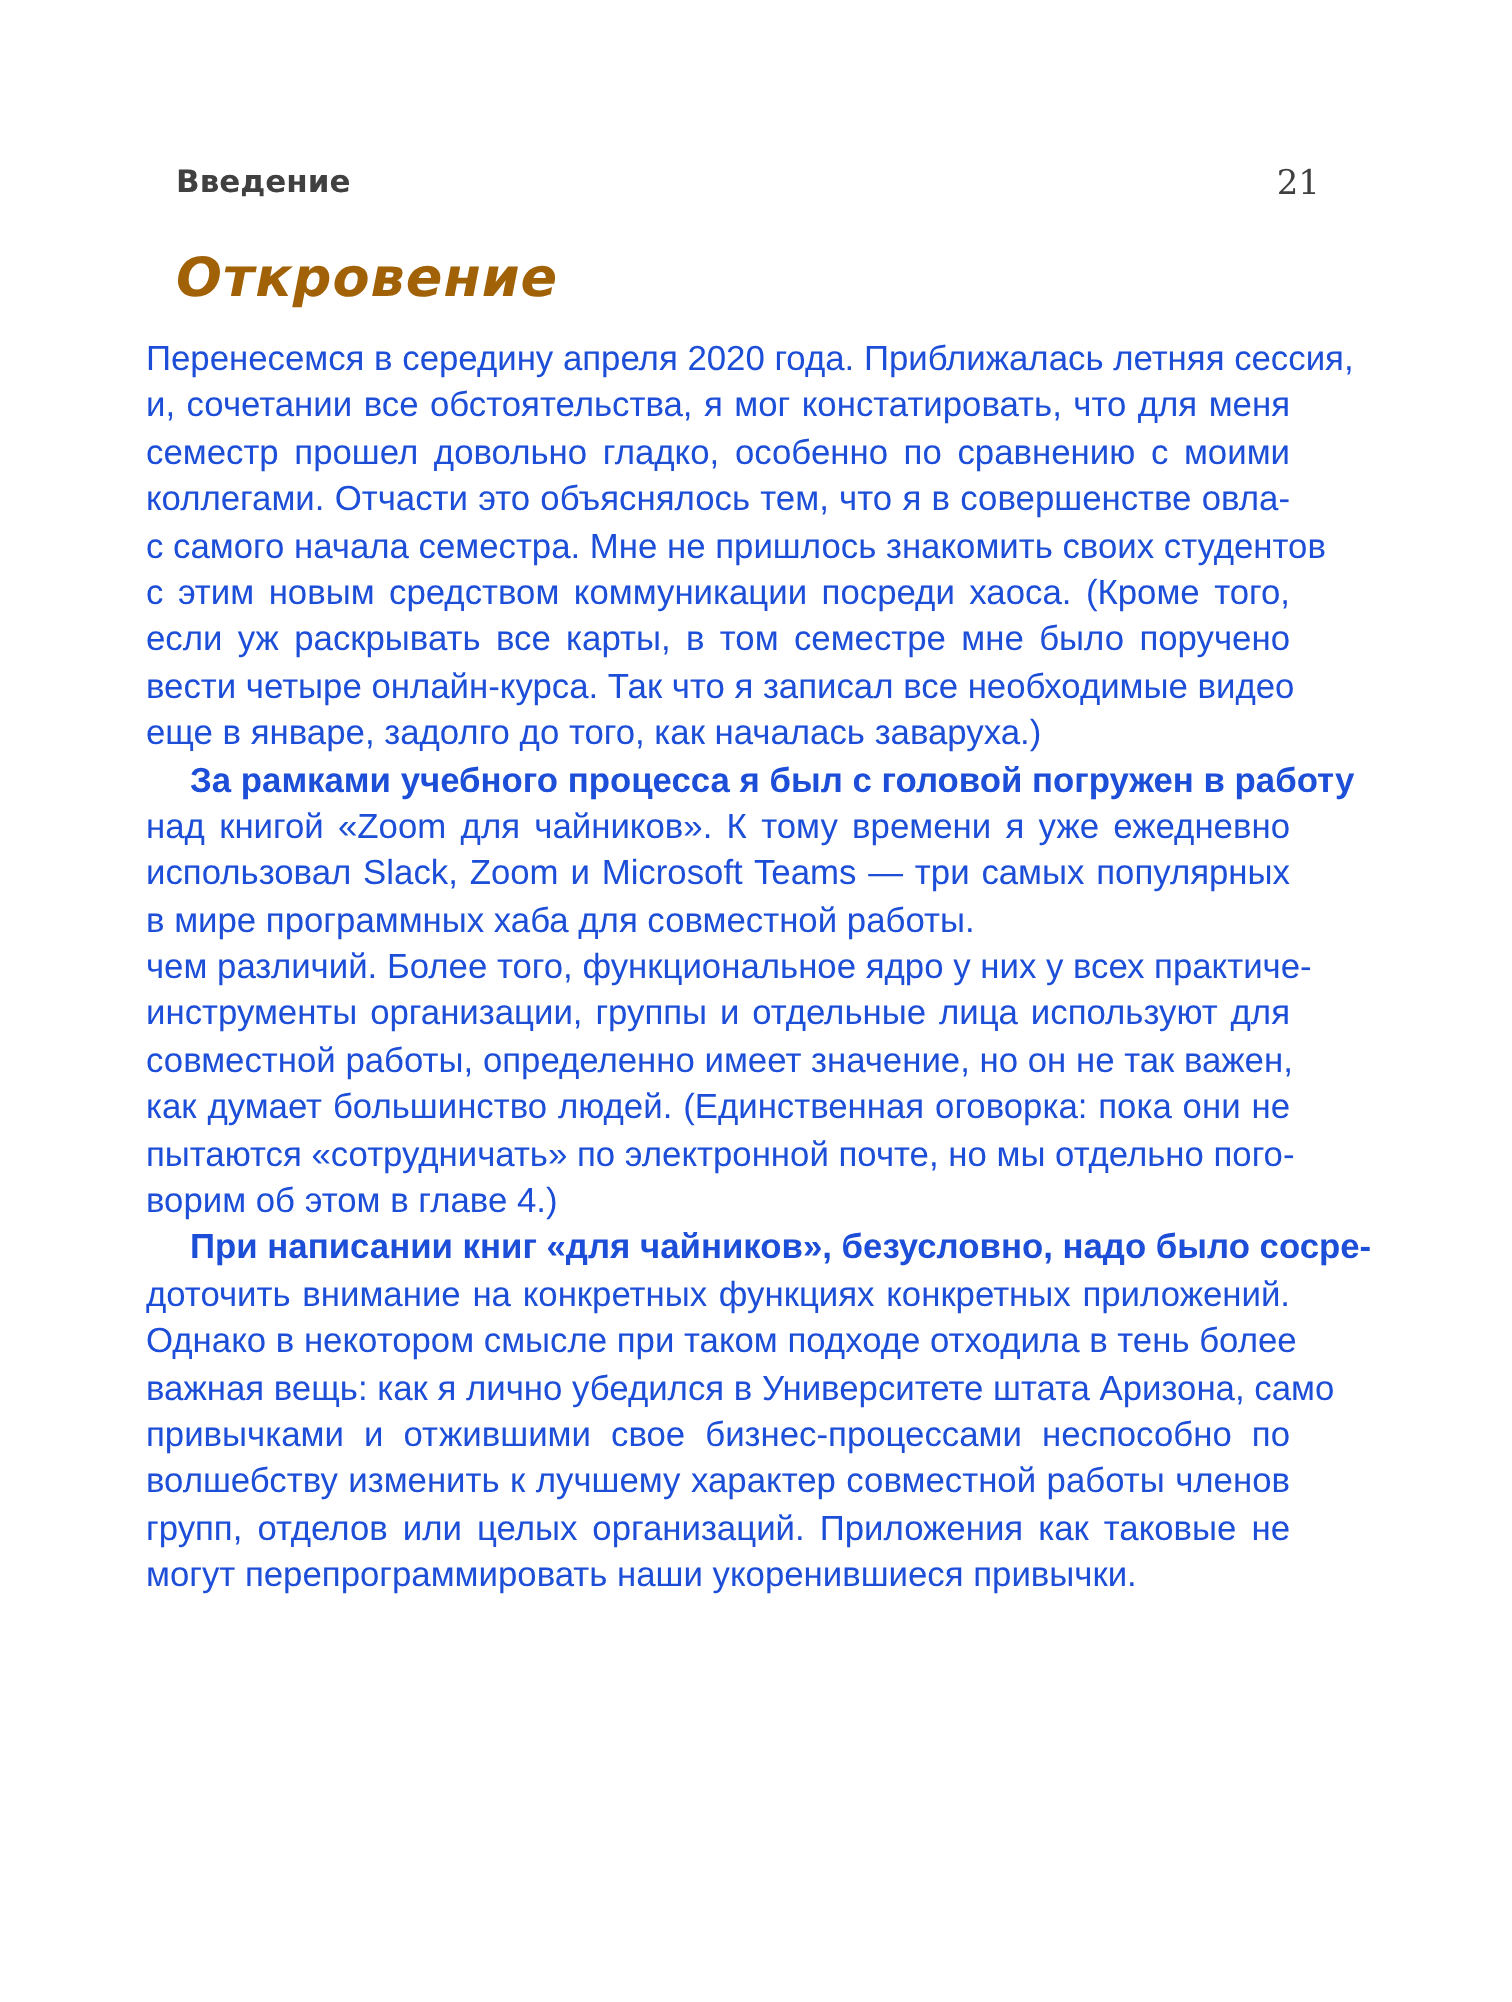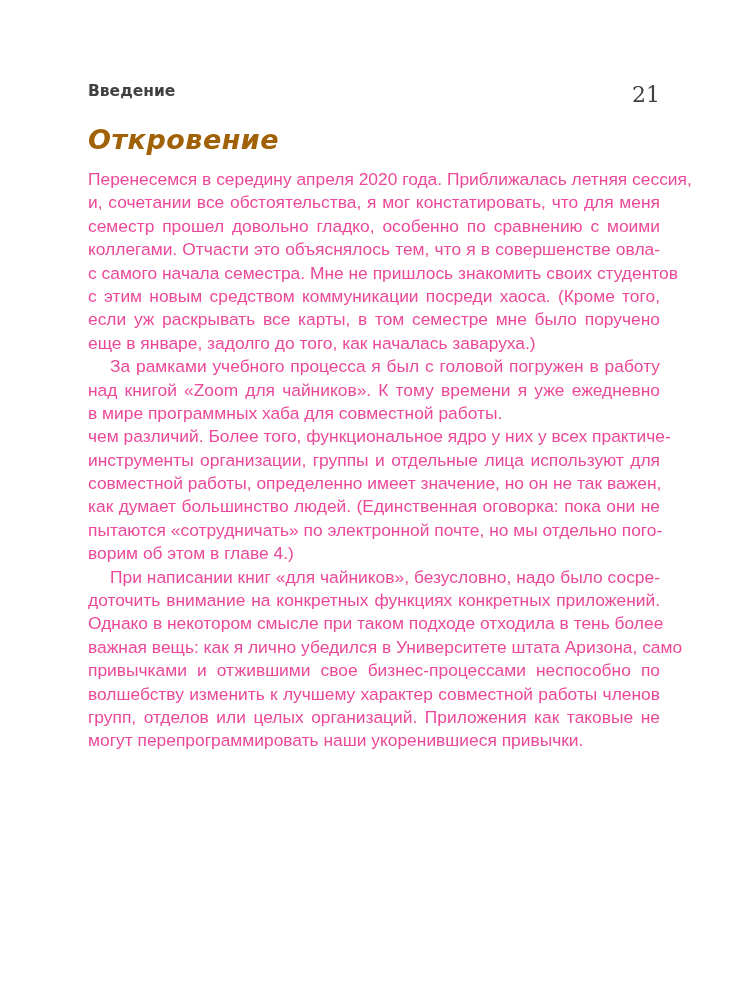--- a/index.html
+++ b/index.html
@@ -24,56 +24,57 @@
       justify-content: space-between;
       align-items: flex-start;
       font-family: "DejaVu Sans", sans-serif;
       font-size: 15.5px;
       font-weight: bold;
       color: #404040;
     }
     .running-head .page-num {
       font-family: "DejaVu Serif", serif;
       font-weight: normal;
-      font-size: 22px;
+      font-size: 17px;
     }
     .section-title {
       position: absolute;
       top: 124px;
       left: 88px;
       margin: 0;
       font-family: "DejaVu Sans", sans-serif;
       font-style: italic;
       font-weight: bold;
       font-size: 27px;
       letter-spacing: 0.5px;
       color: #a16207;
     }
     .body-text {
       position: absolute;
       top: 168px;
-      left: 88px;
+      left: 73px;
       width: 572px;
       font-family: "Liberation Sans", sans-serif;
       font-size: 17.4px;
       line-height: 23.4px;
-      color: #ec4899;
+      color: #1d4ed8;
     }
     .line {
       display: block;
       white-space: nowrap;
       text-align: justify;
       text-align-last: justify;
       height: 23.4px;
     }
     .line.last {
       text-align-last: left;
     }
     .line.indent {
       padding-left: 22px;
+      font-weight: bold;
     }
   </style>
 </head>
 <body>
 
 <div class="running-head">
   <span>Введение</span>
   <span class="page-num">21</span>
 </div>
 
@@ -82,26 +83,28 @@
 <div class="body-text">
 
   <div>
     <span class="line">Перенесемся в середину апреля 2020 года. Приближалась летняя сессия,</span>
     <span class="line">и, сочетании все обстоятельства, я мог констатировать, что для меня</span>
     <span class="line">семестр прошел довольно гладко, особенно по сравнению с моими</span>
     <span class="line">коллегами. Отчасти это объяснялось тем, что я в совершенстве овла-</span>
     <span class="line">с самого начала семестра. Мне не пришлось знакомить своих студентов</span>
     <span class="line">с этим новым средством коммуникации посреди хаоса. (Кроме того,</span>
     <span class="line">если уж раскрывать все карты, в том семестре мне было поручено</span>
+    <span class="line">вести четыре онлайн-курса. Так что я записал все необходимые видео</span>
     <span class="line last">еще в январе, задолго до того, как началась заваруха.)</span>
   </div>
 
   <div>
     <span class="line indent">За рамками учебного процесса я был с головой погружен в работу</span>
     <span class="line">над книгой «Zoom для чайников». К тому времени я уже ежедневно</span>
+    <span class="line">использовал Slack, Zoom и Microsoft Teams — три самых популярных</span>
     <span class="line last">в мире программных хаба для совместной работы.</span>
   </div>
 
   <div>
     <span class="line">чем различий. Более того, функциональное ядро у них у всех практиче-</span>
     <span class="line">инструменты организации, группы и отдельные лица используют для</span>
     <span class="line">совместной работы, определенно имеет значение, но он не так важен,</span>
     <span class="line">как думает большинство людей. (Единственная оговорка: пока они не</span>
     <span class="line">пытаются «сотрудничать» по электронной почте, но мы отдельно пого-</span>
     <span class="line last">ворим об этом в главе 4.)</span>

